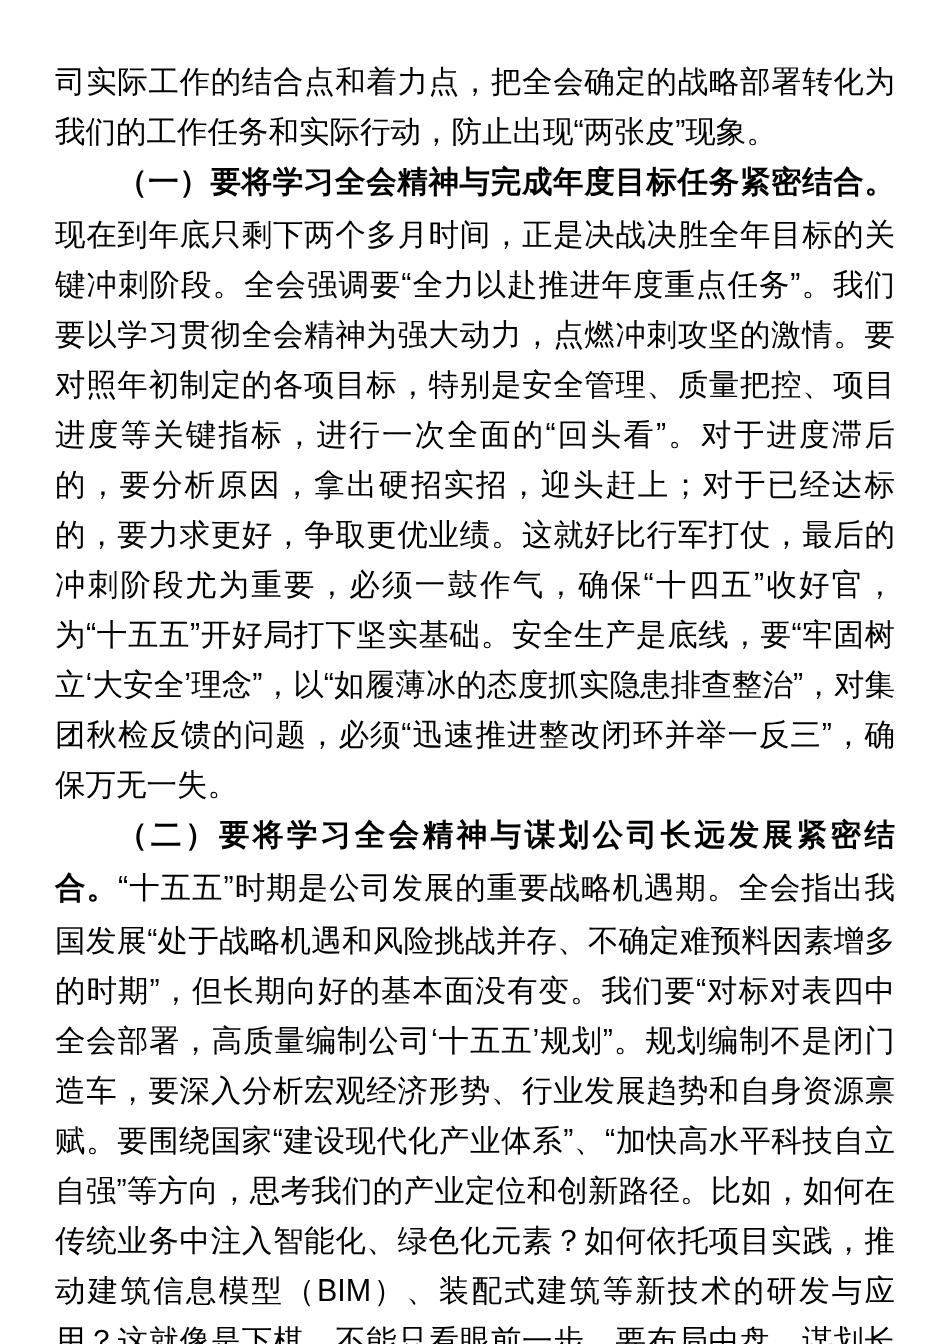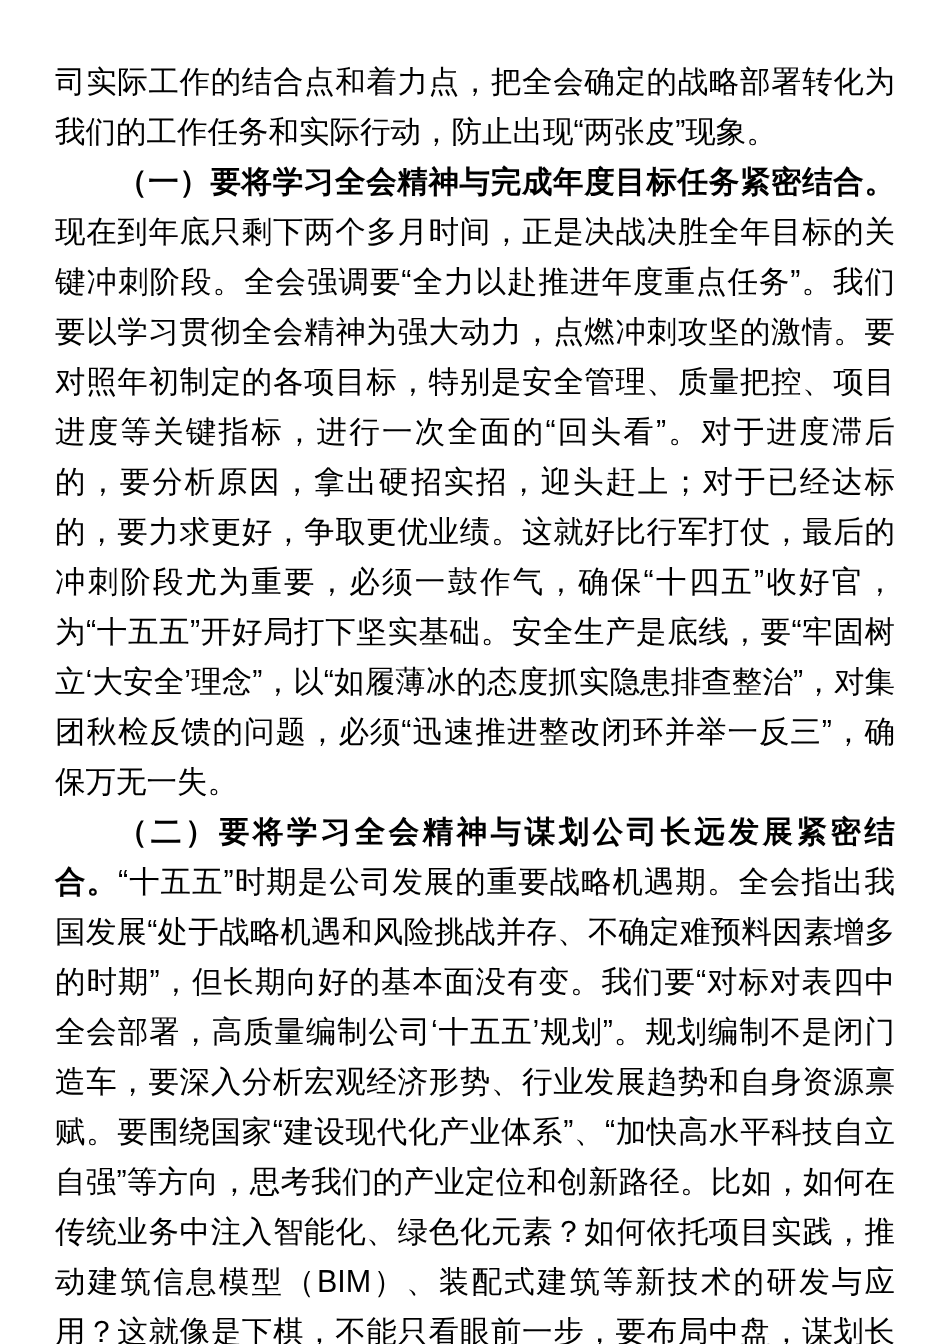--- a/index.html
+++ b/index.html
@@ -39,20 +39,21 @@
     word-break: break-all;
     color: #000000;
   }
 
   .para.indent {
     text-indent: 62px;
   }
 
   .heading-run {
     font-weight: bold;
+    font-family: Liberation Mono, monospace;
   }
 </style>
 </head>
 <body>
 
 <div id="page">
   <div class="doc-body">
 
     <p class="para">
       <span>司实际工作的结合点和着力点，把全会确定的战略部署转化为我们的工作任务和实际行动，防止出现“两张皮”现象。</span>

